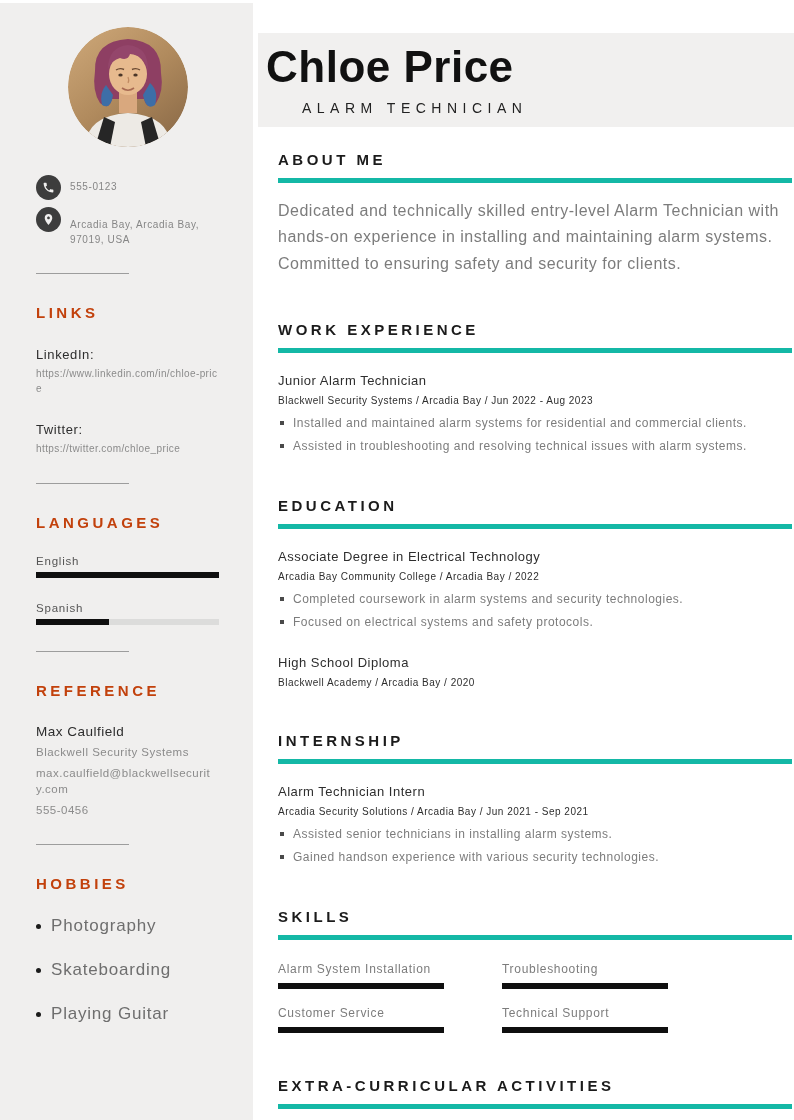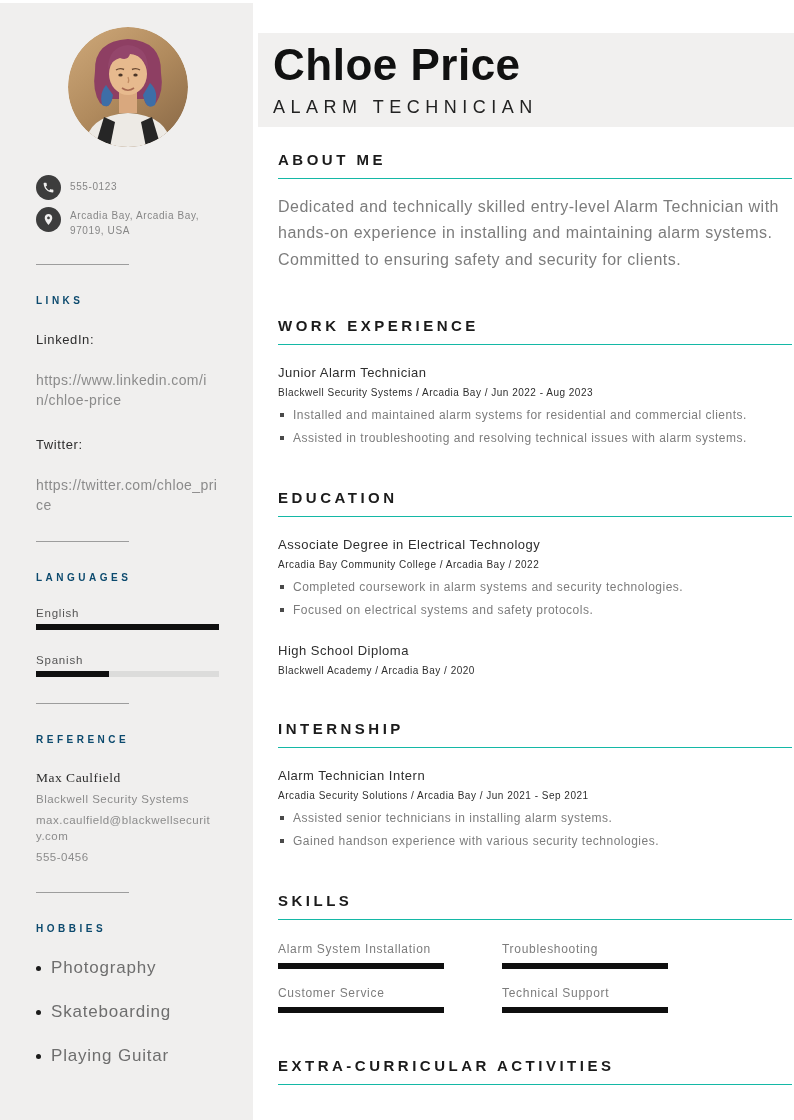--- a/index.html
+++ b/index.html
@@ -47,50 +47,50 @@
     margin-right: 9px;
   }
   .contact-icon svg { width: 13px; height: 13px; fill: #f0efee; }
   .contact-text {
     font-size: 10px;
     line-height: 1.45;
     color: #868686;
     letter-spacing: 0.6px;
     padding-top: 5px;
   }
-  .contact-row.multiline .contact-text { padding-top: 2px; }
+  .contact-row.multiline .contact-text { padding-top: 2px; margin-top: 9px; }
 
   .side-divider {
     border: none;
     border-top: 1px solid #9d9d9d;
     width: 93px;
     margin: 26px 0 0 0;
   }
 
   .side-heading {
-    font-size: 10px;
+    font-size: 15px;
     font-weight: 700;
-    color: #0c4a6e;
+    color: #c2410c;
     letter-spacing: 3.5px;
     margin-top: 30px;
   }
 
   .link-block { margin-top: 26px; }
   .link-label {
     font-size: 13px;
     color: #2d2d2d;
     letter-spacing: 0.6px;
     font-weight: 500;
   }
   .link-url {
-    font-size: 14px;
+    font-size: 10px;
     color: #8b8b8b;
     letter-spacing: 0.4px;
     line-height: 1.45;
-    margin-top: 23px;
+    margin-top: 5px;
     word-break: break-all;
     cursor: pointer;
   }
 
   .lang-block { margin-top: 24px; }
   .lang-name {
     font-size: 11.5px;
     color: #555555;
     letter-spacing: 0.8px;
   }
@@ -101,21 +101,20 @@
     background: #dcdcdb;
   }
   .lang-fill { height: 6px; background: #0f0f0f; }
 
   .ref-name {
     font-size: 13.5px;
     color: #2d2d2d;
     letter-spacing: 0.5px;
     font-weight: 500;
     margin-top: 25px;
-    font-family: Liberation Serif, serif;
   }
   .ref-line {
     font-size: 11.5px;
     color: #8b8b8b;
     letter-spacing: 0.5px;
     line-height: 1.4;
     margin-top: 5px;
     word-break: break-all;
   }
 
@@ -143,51 +142,52 @@
     left: 253px; top: 0;
     width: 541px;
     height: 1120px;
     background: #ffffff;
   }
   .header-band {
     margin-top: 33px;
     margin-left: 5px;
     height: 94px;
     background: #f1f0ef;
-    padding-left: 15px;
+    padding-left: 8px;
     display: flex;
     flex-direction: column;
     justify-content: center;
   }
   .person-name {
     font-size: 44px;
     font-weight: 800;
     color: #111111;
     letter-spacing: 0.5px;
     line-height: 1.05;
   }
   .person-title {
-    font-size: 18px;
+    font-size: 14px;
     font-weight: 500;
     color: #222222;
     letter-spacing: 5.5px;
     margin-top: 9px;
+    margin-left: 36px;
   }
 
   .content { padding: 0 2px 0 25px; }
 
   .section { margin-top: 44px; }
   .section:first-child { margin-top: 24px; }
   .section-heading {
     font-size: 15px;
     font-weight: 700;
     color: #1b1b1b;
     letter-spacing: 3.5px;
     padding-bottom: 10px;
-    border-bottom: 1px solid #14b8a6;
+    border-bottom: 5px solid #14b8a6;
   }
 
   .about-text {
     margin-top: 15px;
     font-size: 16px;
     color: #7c7c7c;
     letter-spacing: 0.5px;
     line-height: 1.65;
     padding-right: 10px;
   }

